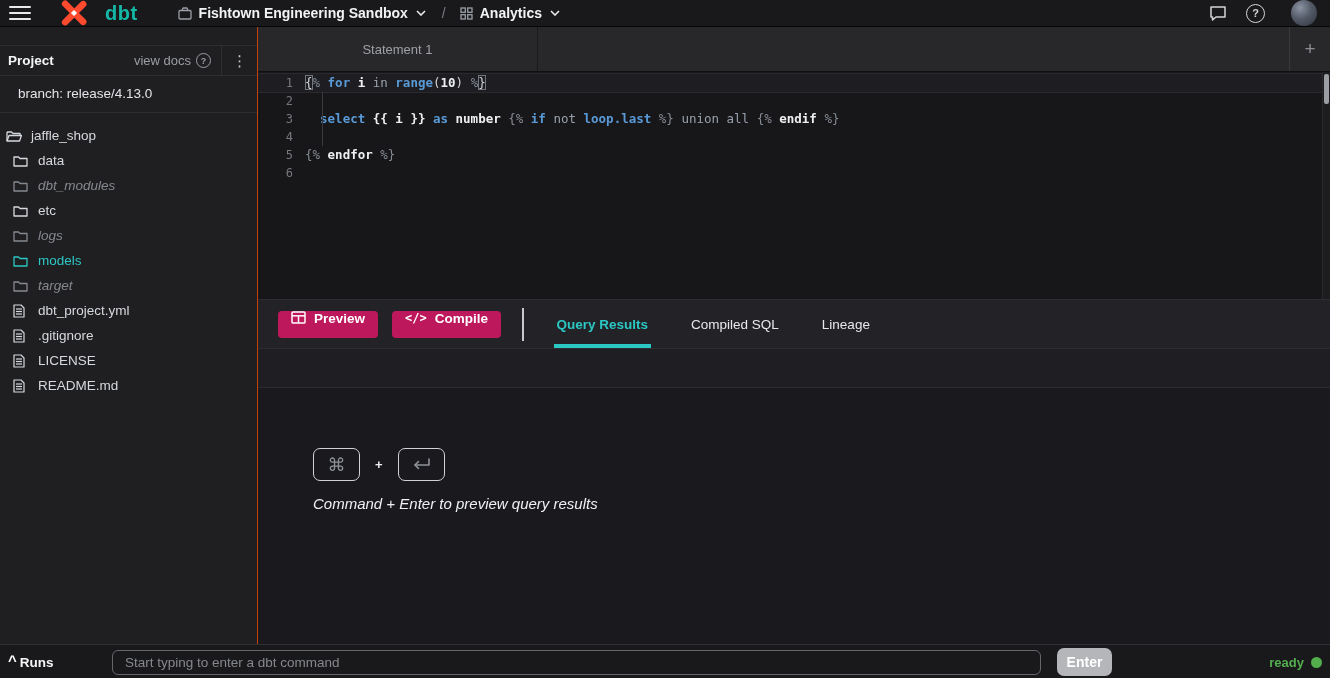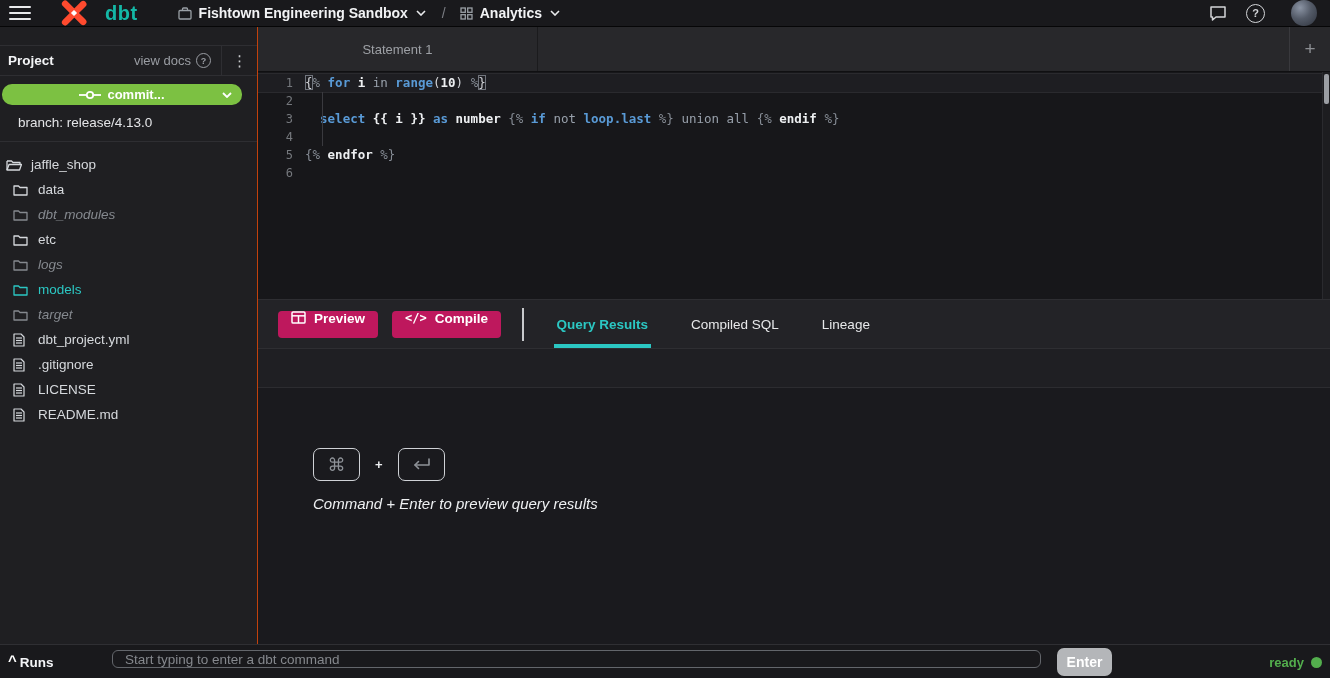--- a/index.html
+++ b/index.html
@@ -122,21 +122,21 @@
   .plus-sep { color:#eef0f2; font-size:13px; font-weight:bold; margin:0 15px; }
   .hint-text { margin-top:14px; color:#eef0f2; font-size:15px; font-style:italic; }
 
   
   .statusbar { position:absolute; left:0; top:644px; width:1330px; height:34px;
     background:#19191c; border-top:1px solid #2f2f33; z-index:20; }
   .runs-toggle { position:absolute; left:8px; top:0; height:34px; display:flex;
     align-items:center; cursor:pointer; }
   .runs-caret { color:#fff; font-weight:bold; font-size:15px; margin-right:3px; margin-top:-3px; }
   .runs-label { color:#f4f5f7; font-weight:bold; font-size:13.5px; }
-  .cmd-input { position:absolute; left:112px; top:5px; width:929px; height:18px;
+  .cmd-input { position:absolute; left:112px; top:5px; width:929px; height:25px;
     background:transparent; border:1px solid #63666b; border-radius:6px;
     color:#d8dade; font-size:13.5px; padding:0 12px; outline:none;
     font-family:"Liberation Sans", sans-serif; }
   .cmd-input::placeholder { color:#85888d; }
   .enter-btn { position:absolute; left:1057px; top:3px; width:55px; height:28px;
     background:#b4b6b9; border-radius:7px; color:#fff; font-weight:bold; font-size:14px;
     display:flex; align-items:center; justify-content:center; cursor:pointer; }
   .ready-group { position:absolute; right:8px; top:0; height:34px; display:flex; align-items:center;justify-content:center; }
   .ready-label { color:#53ae4d; font-weight:bold; font-size:13px; }
   .ready-dot { width:11px; height:11px; border-radius:50%; background:#53ae4d; margin-left:7px; }
@@ -206,33 +206,20 @@
   <div class="sb-spacer"></div>
   <div class="project-row">
     <span class="project-title">Project</span>
     <span class="viewdocs">
       <span class="viewdocs-label">view docs</span>
       <span class="qmark">?</span>
     </span>
     <span class="project-divider"></span>
     <span class="kebab">⋮</span>
   </div>
-  <div class="commit-btn">
-    <svg width="22" height="10" viewBox="0 0 22 10" fill="none" stroke="#fff" stroke-width="1.8">
-      <line x1="0" y1="5" x2="7" y2="5"></line>
-        <circle cx="11" cy="5" r="3.2"></circle>
-        <line x1="15" y1="5" x2="22" y2="5"></line>
-    </svg>
-    <span class="commit-label">commit...</span>
-    <span class="commit-chev">
-      <svg width="10" height="6" viewBox="0 0 10 6" fill="none" stroke="#fff" stroke-width="1.8">
-          <path d="M1 1 L5 5 L9 1"></path>
-        </svg>
-    </span>
-  </div>
   <div class="branch-label">branch: release/4.13.0</div>
   <div class="sb-divider"></div>
   <div class="file-tree">
       <div class="tree-item root">
         <span class="tree-icon">
           <svg width="16" height="12" viewBox="0 0 16 12" fill="none" stroke="currentColor" stroke-width="1.3" stroke-linejoin="round">
             <path d="M1 2 h4.5 L7 3.5 h7 v2"></path>
             <path d="M1 11 L3 5.5 h12.5 L13.5 11 z"></path>
             <path d="M1 11 V2"></path>
           </svg>

